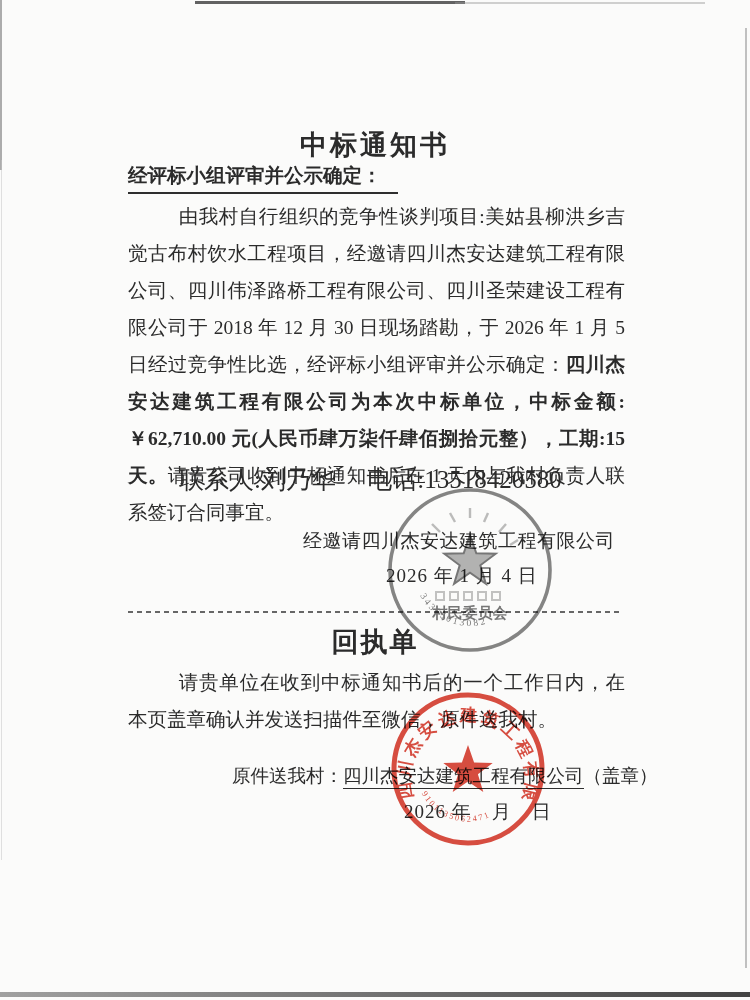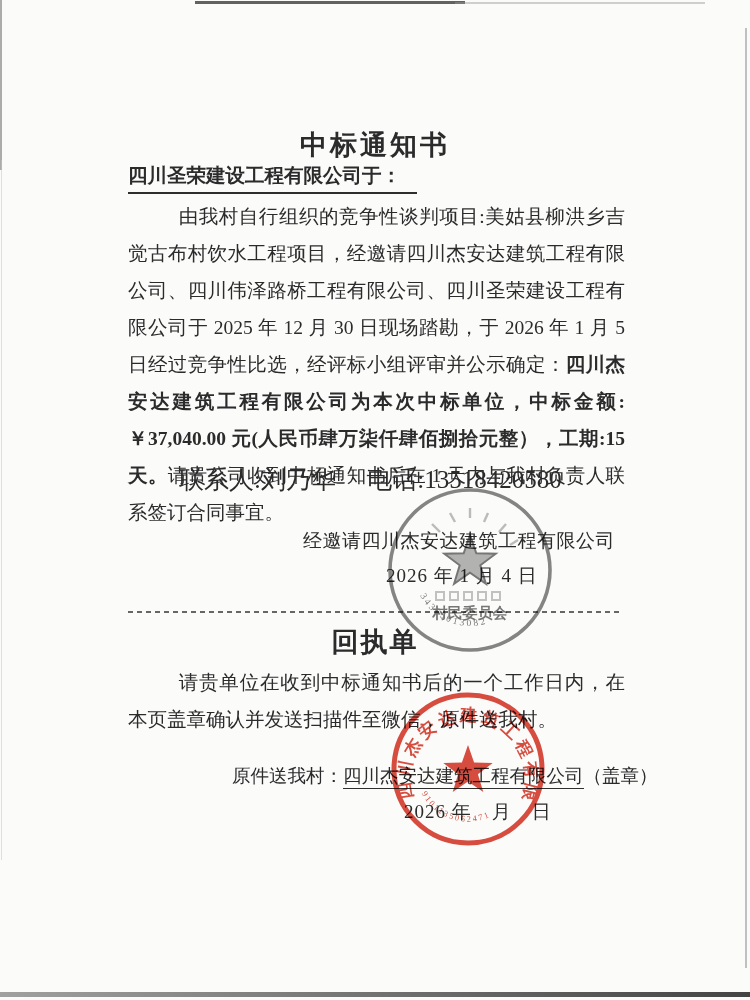--- a/index.html
+++ b/index.html
@@ -67,25 +67,25 @@
 <div class="edge edge-top-dark"></div>
 <div class="edge edge-top-faint"></div>
 <div class="edge edge-left"></div>
 <div class="edge edge-left-faint"></div>
 <div class="edge edge-right"></div>
 <div class="edge edge-bottom"></div>
 
 <div class="abs doc-title">中标通知书</div>
 
 <div class="abs addressee-wrap">
-  <span class="addressee">四川圣荣建设工程有限公司于：</span>
+  <span class="addressee">经评标小组评审并公示确定：</span>
 </div>
 
 <div class="abs para para-notice">
-  <span>由我村自行组织的竞争性谈判项目:美姑县柳洪乡吉觉古布村饮水工程项目，经邀请四川杰安达建筑工程有限公司、四川伟泽路桥工程有限公司、四川圣荣建设工程有限公司于 2025 年 12 月 30 日现场踏勘，于 2026 年 1 月 5 日经过竞争性比选，经评标小组评审并公示确定：</span><span class="bold-run">四川杰安达建筑工程有限公司为本次中标单位，中标金额:￥37,040.00 元(人民币肆万柒仟肆佰捌拾元整），工期:15 天。</span><span>请贵公司收到中标通知书后在 1 天内与我村负责人联系签订合同事宜。</span>
+  <span>由我村自行组织的竞争性谈判项目:美姑县柳洪乡吉觉古布村饮水工程项目，经邀请四川杰安达建筑工程有限公司、四川伟泽路桥工程有限公司、四川圣荣建设工程有限公司于 2018 年 12 月 30 日现场踏勘，于 2026 年 1 月 5 日经过竞争性比选，经评标小组评审并公示确定：</span><span class="bold-run">四川杰安达建筑工程有限公司为本次中标单位，中标金额:￥62,710.00 元(人民币肆万柒仟肆佰捌拾元整），工期:15 天。</span><span>请贵公司收到中标通知书后在 1 天内与我村负责人联系签订合同事宜。</span>
 </div>
 
 <div class="abs contact-line">联系人:刘乃华　 电话:13518420580</div>
 
 <div class="abs committee-line">经邀请四川杰安达建筑工程有限公司</div>
 <div class="abs date-line-1">2026 年 1 月 4 日</div>
 
 <div class="abs dashed-sep"></div>
 
 <div class="abs receipt-title">回执单</div>

